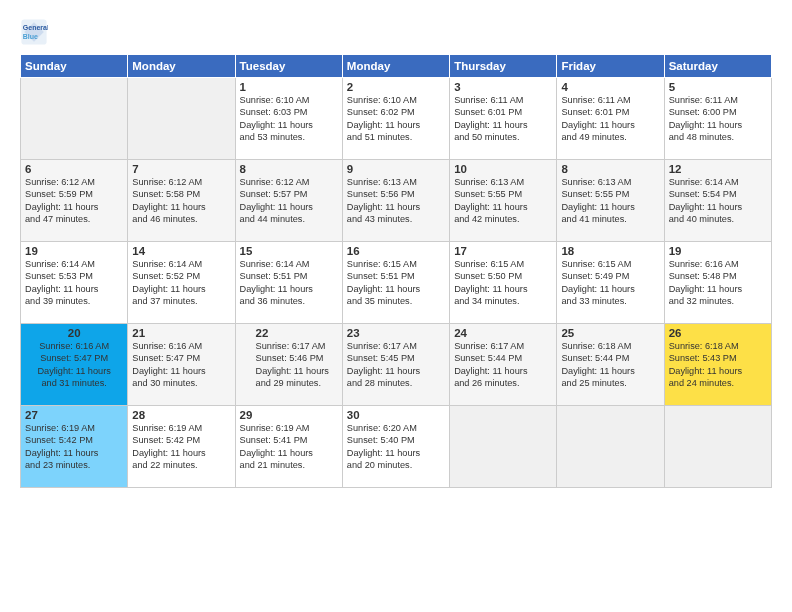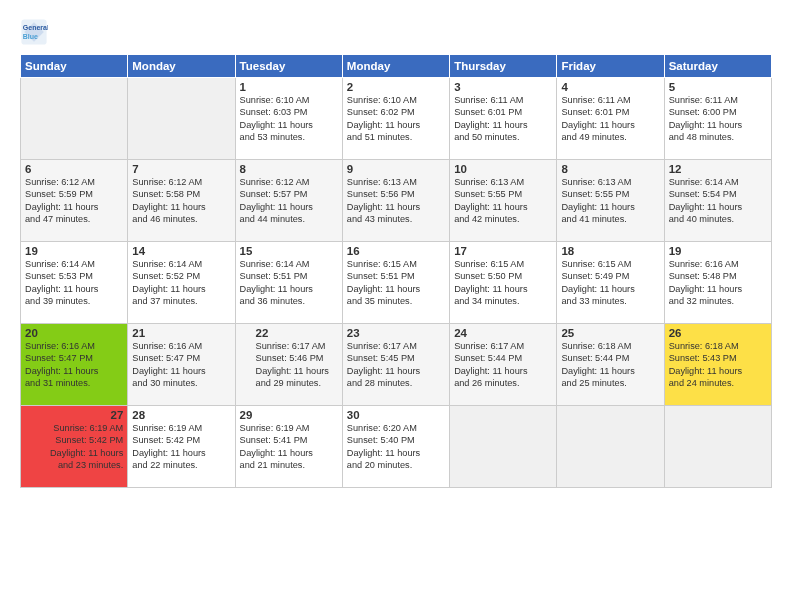--- a/index.html
+++ b/index.html
@@ -262,21 +262,21 @@
           </td>
           <td style="background: rgb(255, 255, 255);">
             <span class="day-num">19</span>
             <div class="day-detail" style="white-space: pre-line;">Sunrise: 6:16 AM
 Sunset: 5:48 PM
 Daylight: 11 hours
 and 32 minutes.</div>
           </td>
         </tr>
         <tr>
-          <td style="background: #84cc16;">
+          <td style="background: #0ea5e9; text-align: center;">
             <span class="day-num">20</span>
             <div class="day-detail" style="white-space: pre-line;">Sunrise: 6:16 AM
 Sunset: 5:47 PM
 Daylight: 11 hours
 and 31 minutes.</div>
           </td>
           <td style="background: rgb(245, 245, 245);">
             <span class="day-num">21</span>
             <div class="day-detail" style="white-space: pre-line;">Sunrise: 6:16 AM
 Sunset: 5:47 PM
@@ -313,21 +313,21 @@
           </td>
           <td style="background: #fde047;">
             <span class="day-num">26</span>
             <div class="day-detail" style="white-space: pre-line;">Sunrise: 6:18 AM
 Sunset: 5:43 PM
 Daylight: 11 hours
 and 24 minutes.</div>
           </td>
         </tr>
         <tr>
-          <td style="background: #ef4444; text-align: right;">
+          <td style="background: #7dd3fc;">
             <span class="day-num">27</span>
             <div class="day-detail" style="white-space: pre-line;">Sunrise: 6:19 AM
 Sunset: 5:42 PM
 Daylight: 11 hours
 and 23 minutes.</div>
           </td>
           <td style="background: rgb(255, 255, 255);">
             <span class="day-num">28</span>
             <div class="day-detail" style="white-space: pre-line;">Sunrise: 6:19 AM
 Sunset: 5:42 PM

